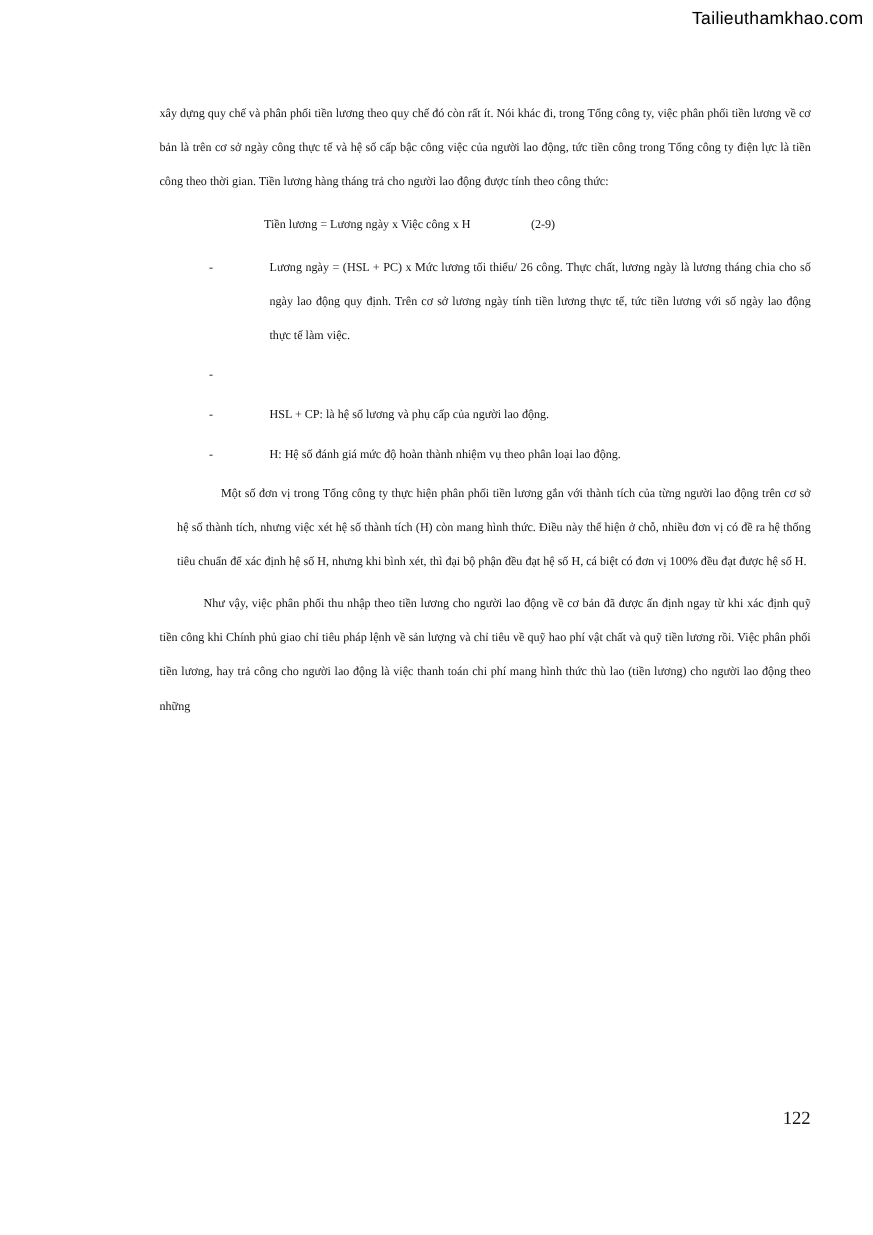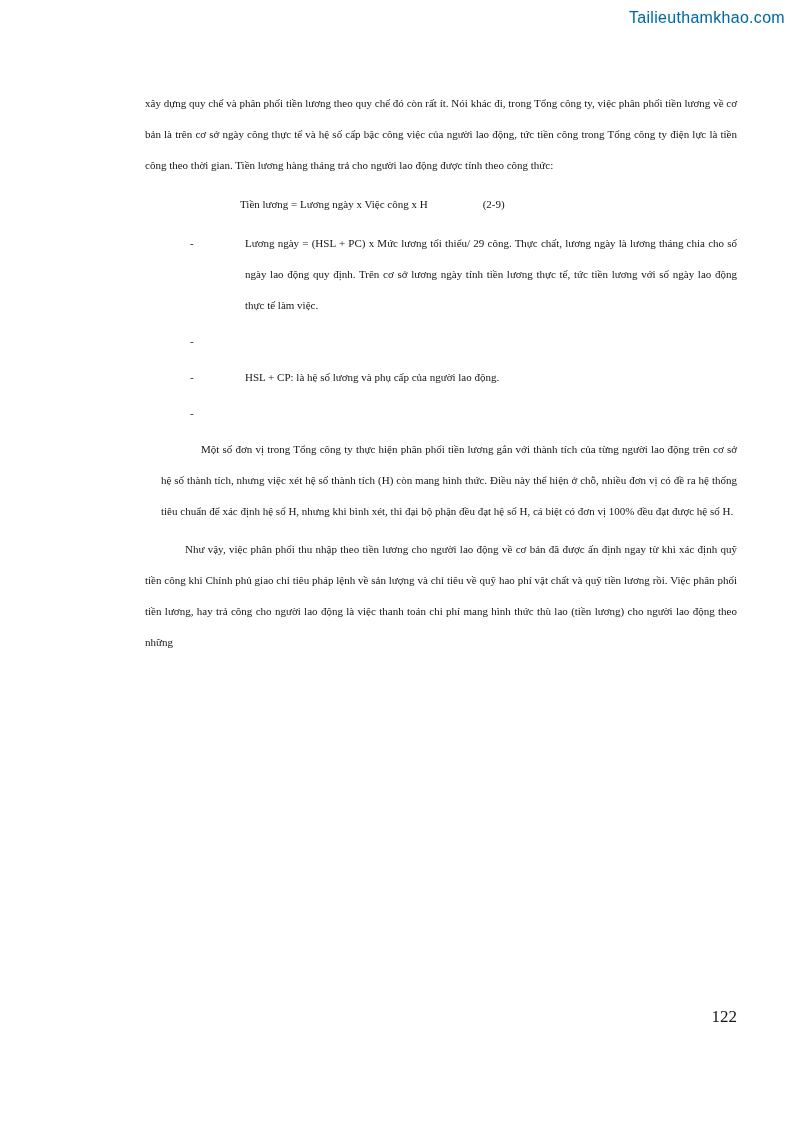--- a/index.html
+++ b/index.html
@@ -15,21 +15,21 @@
     overflow: hidden;
     font-family: "Liberation Serif", "DejaVu Serif", serif;
     color: #151515;
   }
   .watermark {
     position: absolute;
     top: 9px;
     right: 9px;
     font-family: "Liberation Sans", "DejaVu Sans", sans-serif;
     font-size: 16px;
-    color: #0369a1;
+    color: #000000;
     text-shadow: -1px -1px 0 #efefef, 1px 1px 0 #ffffff;
     letter-spacing: 0.3px;
   }
   .content {
     position: absolute;
     left: 145px;
     top: 88px;
     width: 592px;
     font-size: 11px;
     line-height: 31px;
@@ -97,34 +97,35 @@
 
     <div class="formula-row">
       <span class="formula-text">Tiền lương = Lương ngày x Việc công x H</span><span class="formula-label">(2-9)</span>
     </div>
 
 
     <div class="list">
 
       <div class="list-item">
         <span class="marker">-</span>
-        <span class="item-text">Lương ngày = (HSL + PC) x Mức lương tối thiểu/ 29 công. Thực chất, lương ngày là lương tháng chia cho số ngày lao động quy định. Trên cơ sở lương ngày tính tiền lương thực tế, tức tiền lương với số ngày lao động thực tế làm việc.</span>
+        <span class="item-text">Lương ngày = (HSL + PC) x Mức lương tối thiểu/ 26 công. Thực chất, lương ngày là lương tháng chia cho số ngày lao động quy định. Trên cơ sở lương ngày tính tiền lương thực tế, tức tiền lương với số ngày lao động thực tế làm việc.</span>
       </div>
 
       <div class="list-item">
         <span class="marker">-</span>
       </div>
 
       <div class="list-item">
         <span class="marker">-</span>
         <span class="item-text">HSL + CP: là hệ số lương và phụ cấp của người lao động.</span>
       </div>
 
       <div class="list-item">
         <span class="marker">-</span>
+        <span class="item-text">H: Hệ số đánh giá mức độ hoàn thành nhiệm vụ theo phân loại lao động.</span>
       </div>
 
     </div>
 
     <p class="para indent p2">Một số đơn vị trong Tổng công ty thực hiện phân phối tiền lương gắn với thành tích của từng người lao động trên cơ sở hệ số thành tích, nhưng việc xét hệ số thành tích (H) còn mang hình thức. Điều này thể hiện ở chỗ, nhiều đơn vị có đề ra hệ thống tiêu chuẩn để xác định hệ số H, nhưng khi bình xét, thì đại bộ phận đều đạt hệ số H, cá biệt có đơn vị 100% đều đạt được hệ số H.</p>
 
     <p class="para indent p3">Như vậy, việc phân phối thu nhập theo tiền lương cho người lao động về cơ bản đã được ấn định ngay từ khi xác định quỹ tiền công khi Chính phủ giao chỉ tiêu pháp lệnh về sản lượng và chỉ tiêu về quỹ hao phí vật chất và quỹ tiền lương rồi. Việc phân phối tiền lương, hay trả công cho người lao động là việc thanh toán chi phí mang hình thức thù lao (tiền lương) cho người lao động theo những</p>
 
   </div>
 

